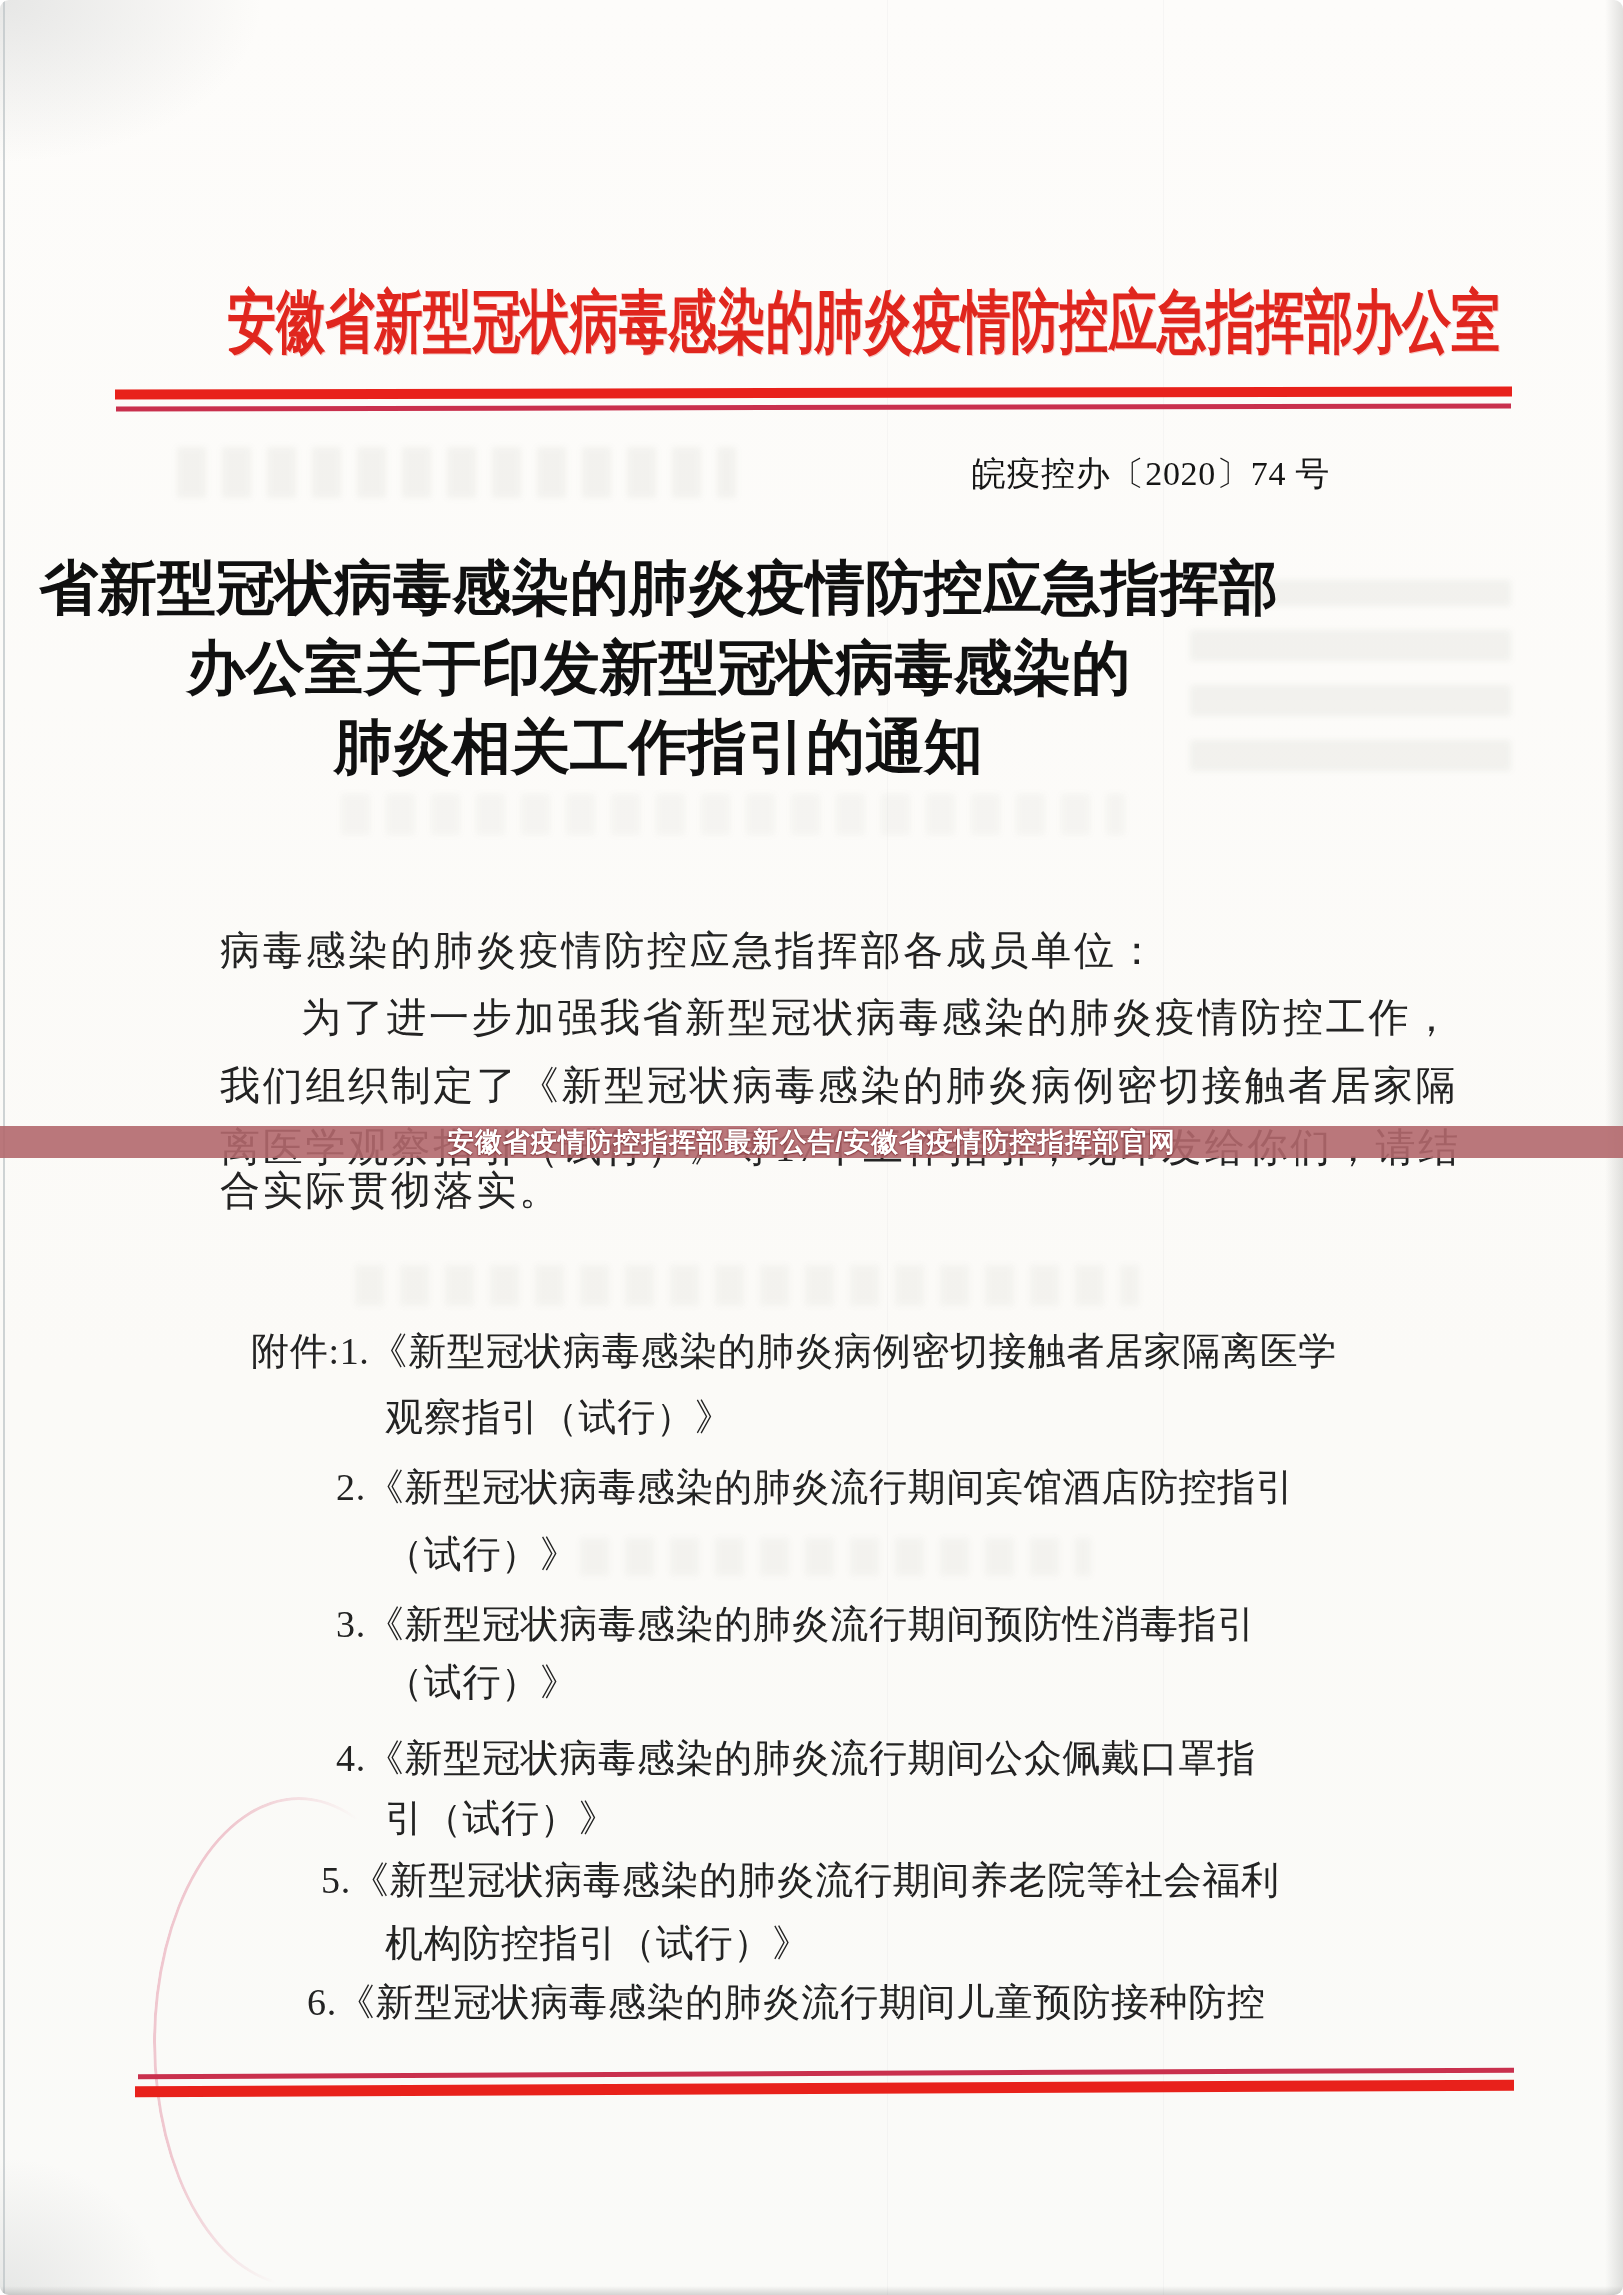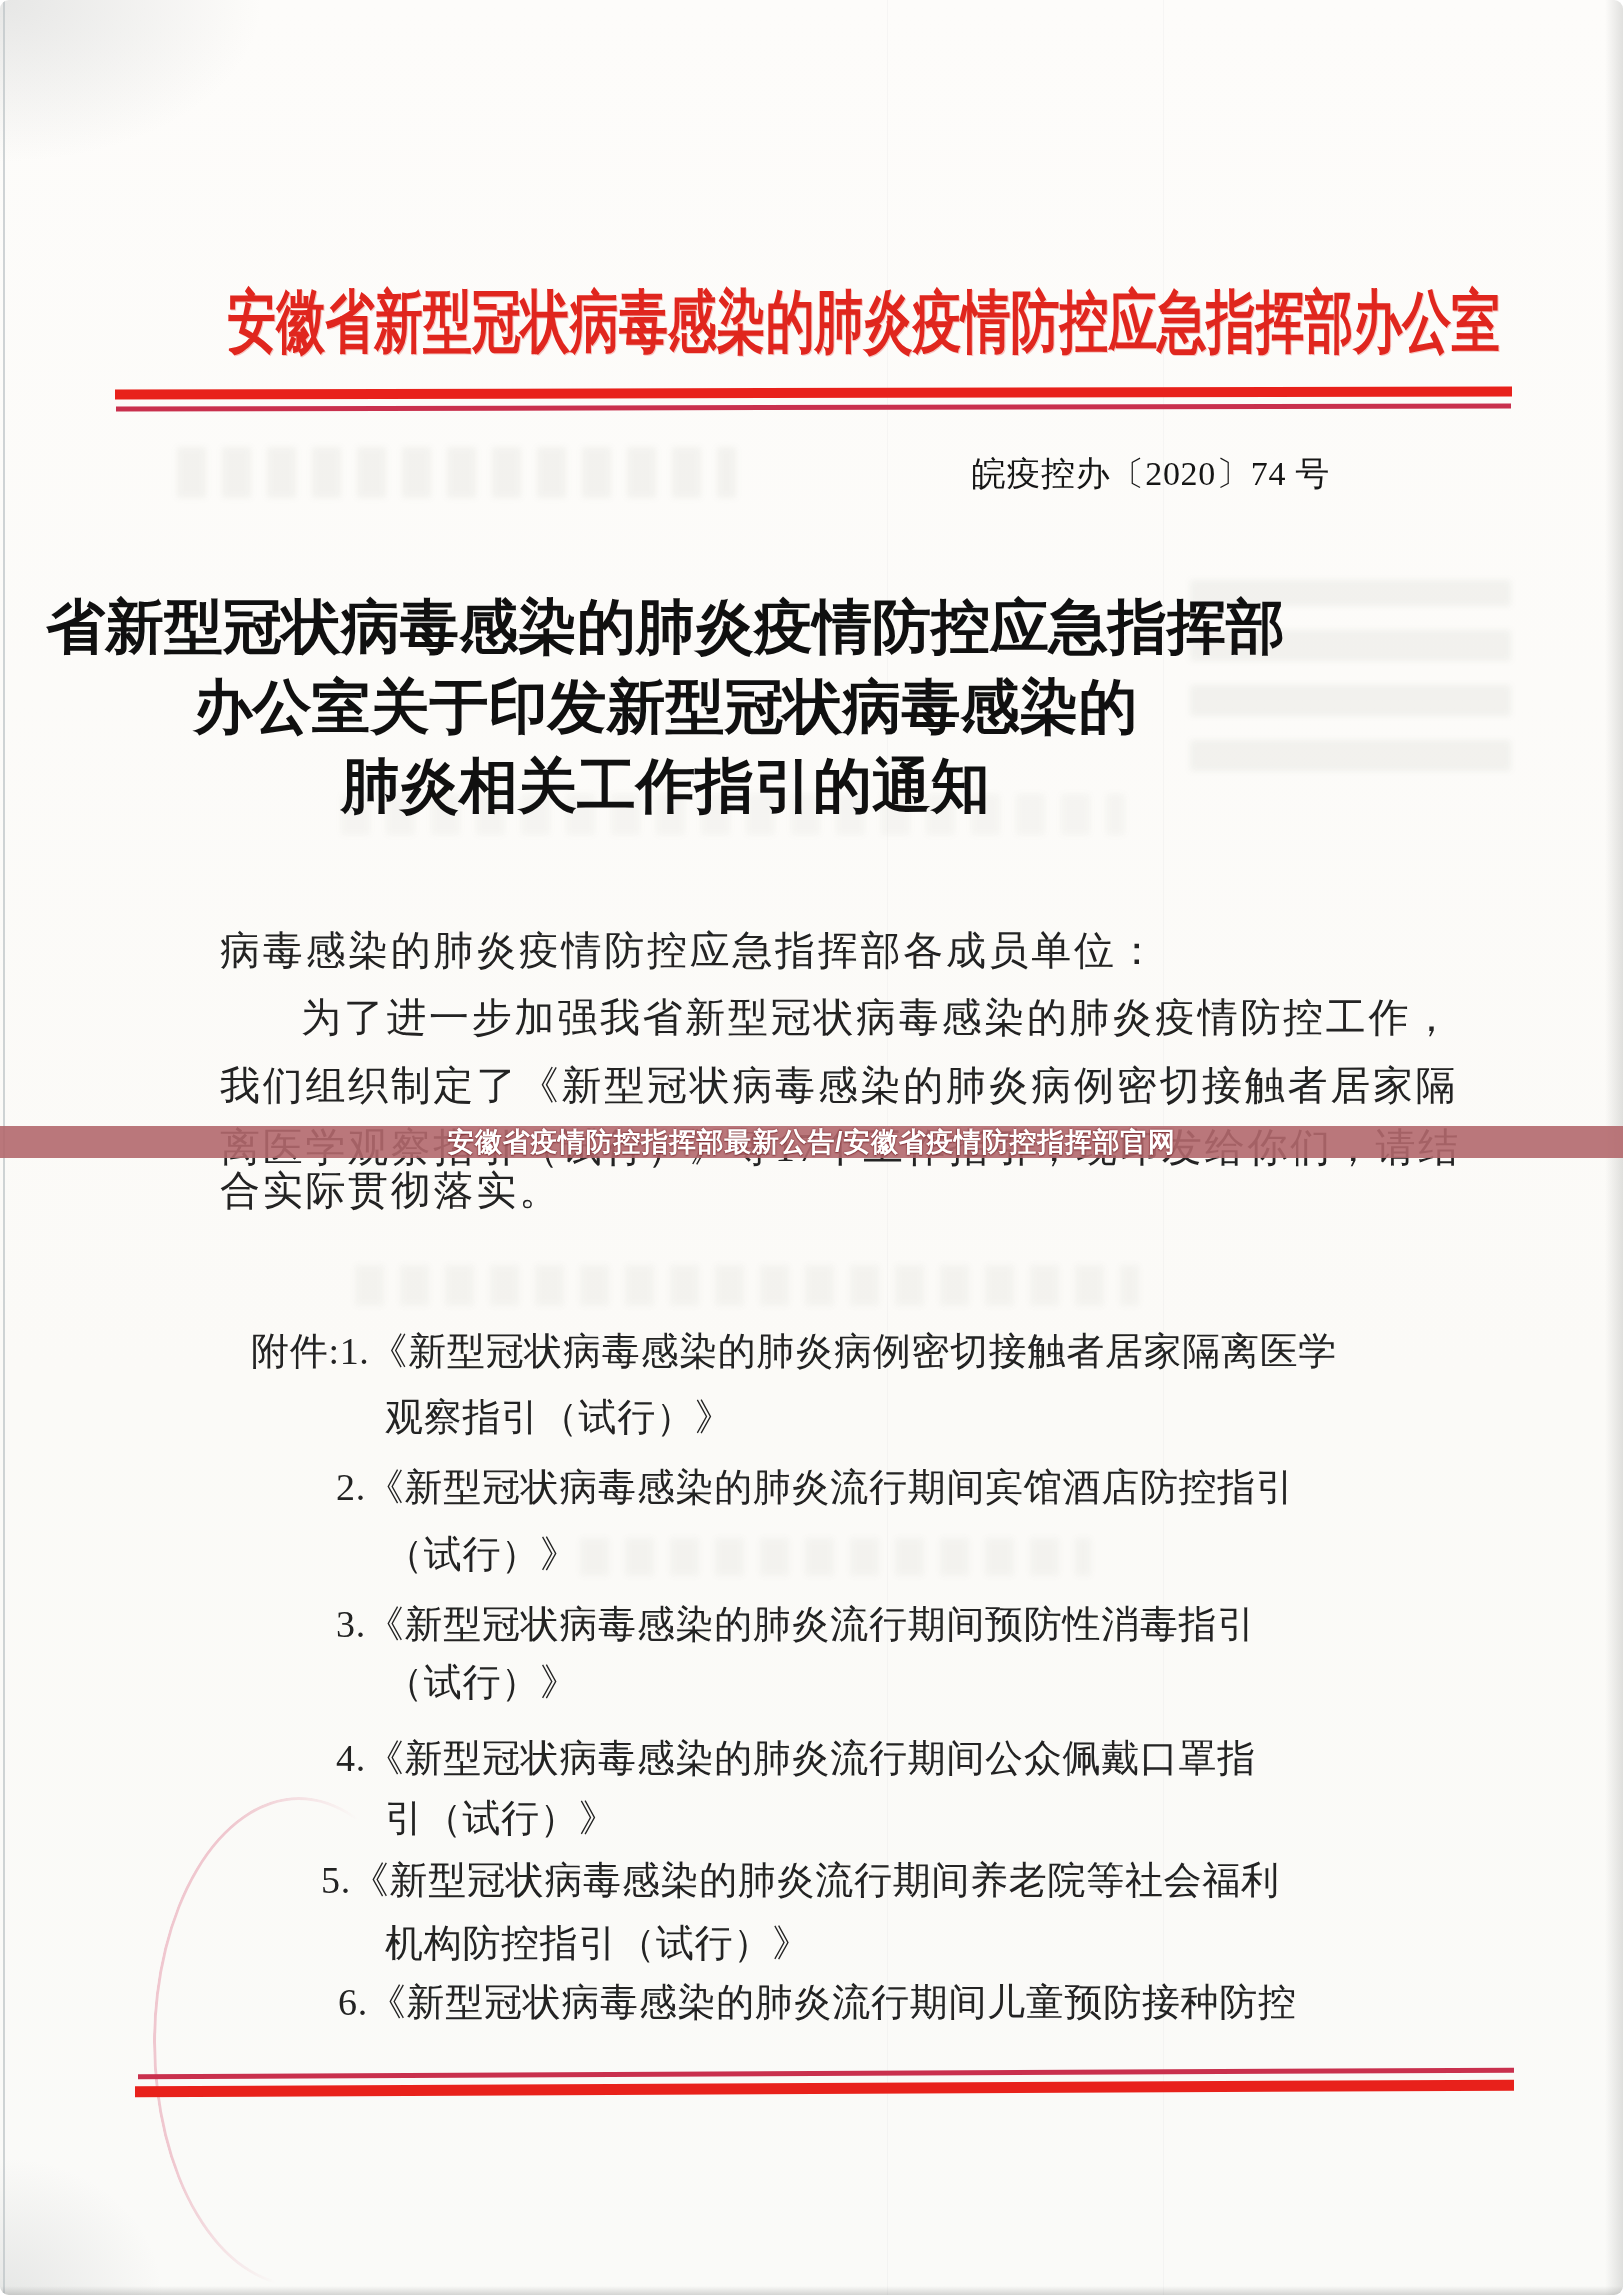--- a/index.html
+++ b/index.html
@@ -15,22 +15,22 @@
     font-family:"Liberation Sans","DejaVu Sans",sans-serif;
     font-weight:700;font-size:68px;line-height:95px;color:#e0261e;
     transform:scaleX(0.72);transform-origin:50% 50%;
     text-shadow:1.4px 1.4px 0 rgba(224,38,30,.25);
   }
   .rule{position:absolute;}
   .rule-thick{background:#e8211b;}
   .rule-thin{background:#c9304d;}
   .doc-number{top:453px;left:825px;width:505px;text-align:right;
     font-size:34px;line-height:42px;color:#161616;letter-spacing:0.7px;}
-  .title-line{left:16px;width:1299px;text-align:center;font-weight:700;
-    font-size:59px;line-height:68px;color:#101010;margin-top:39px;}
+  .title-line{left:9px;width:1299px;text-align:center;font-weight:700;
+    font-size:59px;line-height:68px;color:#101010;}
   .body-line{font-size:40px;line-height:55px;color:#232323;letter-spacing:2.7px;font-weight:500;}
   .att-line{font-size:38px;line-height:53px;color:#232323;letter-spacing:0.7px;font-weight:500;}
   .banner{
     position:absolute;left:0;top:1126px;width:1623px;height:32px;
     background:rgba(178,104,109,0.90);z-index:5;
     display:flex;align-items:center;justify-content:center;
   }
   .banner-text{
     font-family:"Liberation Sans","DejaVu Sans",sans-serif;
     font-weight:700;font-size:27px;color:#ffffff;letter-spacing:0.7px;
@@ -103,19 +103,19 @@
   <div class="t att-line" style="left:251px;top:1325px;">附件:1.《新型冠状病毒感染的肺炎病例密切接触者居家隔离医学</div>
   <div class="t att-line" style="left:385px;top:1391px;">观察指引（试行）》</div>
   <div class="t att-line" style="left:336px;top:1461px;">2.《新型冠状病毒感染的肺炎流行期间宾馆酒店防控指引</div>
   <div class="t att-line" style="left:385px;top:1528px;">（试行）》</div>
   <div class="t att-line" style="left:336px;top:1598px;">3.《新型冠状病毒感染的肺炎流行期间预防性消毒指引</div>
   <div class="t att-line" style="left:385px;top:1656px;">（试行）》</div>
   <div class="t att-line" style="left:336px;top:1732px;">4.《新型冠状病毒感染的肺炎流行期间公众佩戴口罩指</div>
   <div class="t att-line" style="left:385px;top:1792px;">引（试行）》</div>
   <div class="t att-line" style="left:321px;top:1854px;">5.《新型冠状病毒感染的肺炎流行期间养老院等社会福利</div>
   <div class="t att-line" style="left:385px;top:1917px;">机构防控指引（试行）》</div>
-  <div class="t att-line" style="left:338px;top:1976px;">6.《新型冠状病毒感染的肺炎流行期间儿童预防接种防控</div>
+  <div class="t att-line" style="left:307px;top:1976px;">6.《新型冠状病毒感染的肺炎流行期间儿童预防接种防控</div>
 
   <div class="rule rule-thin" style="left:138px;top:2071px;width:1376px;height:4.8px;transform:rotate(-0.28deg);"></div>
   <div class="rule rule-thick" style="left:135px;top:2083px;width:1379px;height:11px;transform:rotate(-0.28deg);"></div>
 
 </div>
 
 
 </body></html>

